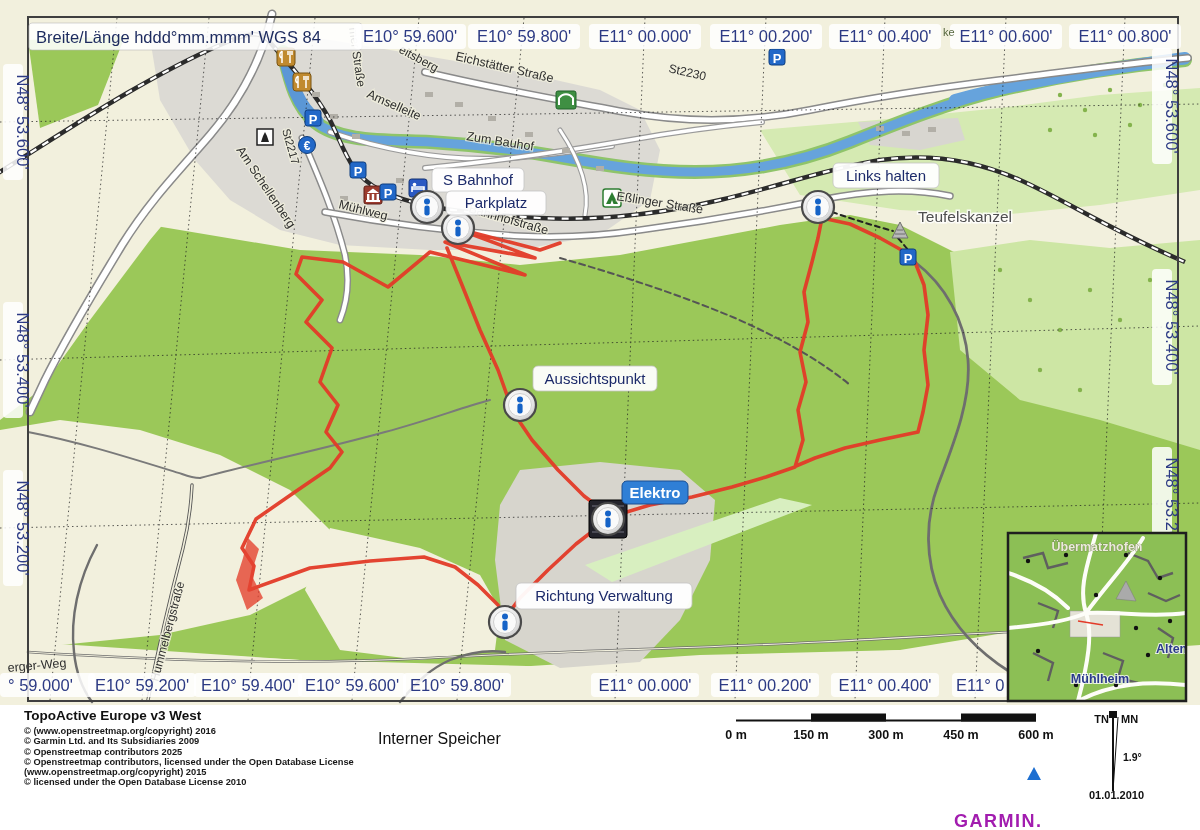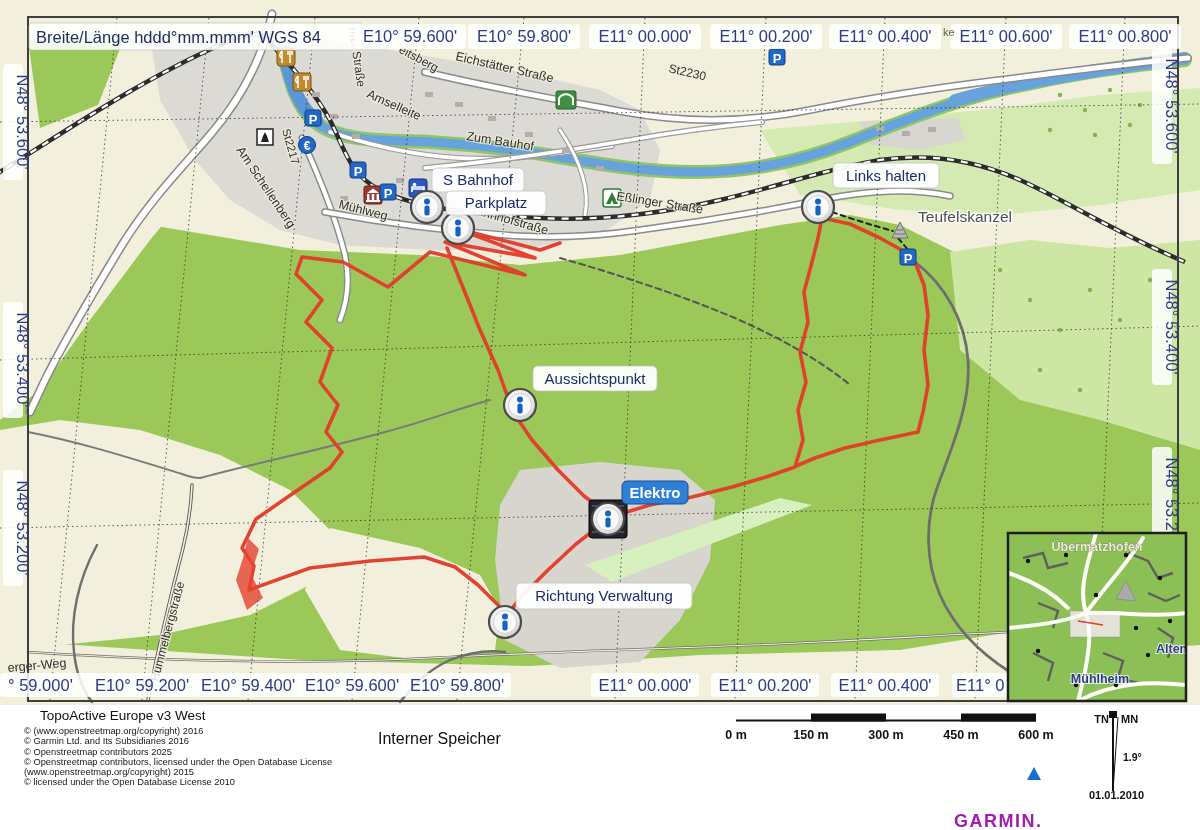--- a/index.html
+++ b/index.html
@@ -1,23 +1,23 @@
 <!DOCTYPE html>
 <html><head>
 <meta charset="utf-8">
 <style>
   html,body{margin:0;padding:0;background:#fff}
   .page{position:relative;width:1200px;height:830px;background:#fff;overflow:hidden;
         font-family:"Liberation Sans",sans-serif}
   svg{display:block}
   svg text{font-family:"Liberation Sans",sans-serif}
   .map{position:absolute;left:0;top:0}
-  .product{position:absolute;left:40px;top:708px;font-size:13.5px;font-weight:normal;color:#101010}
+  .product{position:absolute;left:24px;top:708px;font-size:13.5px;font-weight:bold;color:#101010}
   .copyrights{position:absolute;left:24px;top:726px;font-size:9.3px;line-height:10.3px;
-              font-weight:400;color:#181818}
+              font-weight:700;color:#181818}
   .storage{position:absolute;left:378px;top:730px;font-size:16px;color:#101010}
   .brand{position:absolute;left:954px;top:811px;font-size:18px;font-weight:bold;
          letter-spacing:1.5px;color:#a21caf}
   .brand-tri{position:absolute;left:1027px;top:767px;width:0;height:0;
              border-left:7px solid transparent;border-right:7px solid transparent;
              border-bottom:13px solid #1d6fd1}
   .scalebar{position:absolute;left:700px;top:706px}
   .decl{position:absolute;left:1075px;top:703px}
 </style>
 </head>
@@ -426,21 +426,21 @@
       <text x="148" y="120" font-size="12.5" font-weight="bold" fill="#2b3a8c" style="paint-order:stroke" stroke="#fff" stroke-width="2" stroke-opacity="0.8">Alten</text>
       <text x="92" y="150" text-anchor="middle" font-size="12.5" font-weight="bold" fill="#2b3a8c" style="paint-order:stroke" stroke="#fff" stroke-width="2" stroke-opacity="0.8">Mühlheim</text>
     </g>
     <rect x="0" y="0" width="178" height="168" fill="none" stroke="#1f1f1f" stroke-width="2.5"></rect>
   </g>
 </svg>
 
 <div class="product">TopoActive Europe v3 West</div>
 <div class="copyrights">
   <div>© (www.openstreetmap.org/copyright) 2016</div>
-  <div>© Garmin Ltd. and Its Subsidiaries 2016</div>
+  <div>© Garmin Ltd. and Its Subsidiaries 2009</div>
   <div>© Openstreetmap contributors 2025</div>
   <div>© Openstreetmap contributors, licensed under the Open Database License</div>
   <div>(www.openstreetmap.org/copyright) 2015</div>
   <div>© licensed under the Open Database License 2010</div>
 </div>
 <div class="storage">Interner Speicher</div>
 
 <svg class="scalebar" width="380" height="42" viewBox="0 0 380 42">
   <rect x="36" y="13.5" width="300" height="2" fill="#111"></rect>
   <rect x="111" y="7.5" width="75" height="8" fill="#111"></rect>

